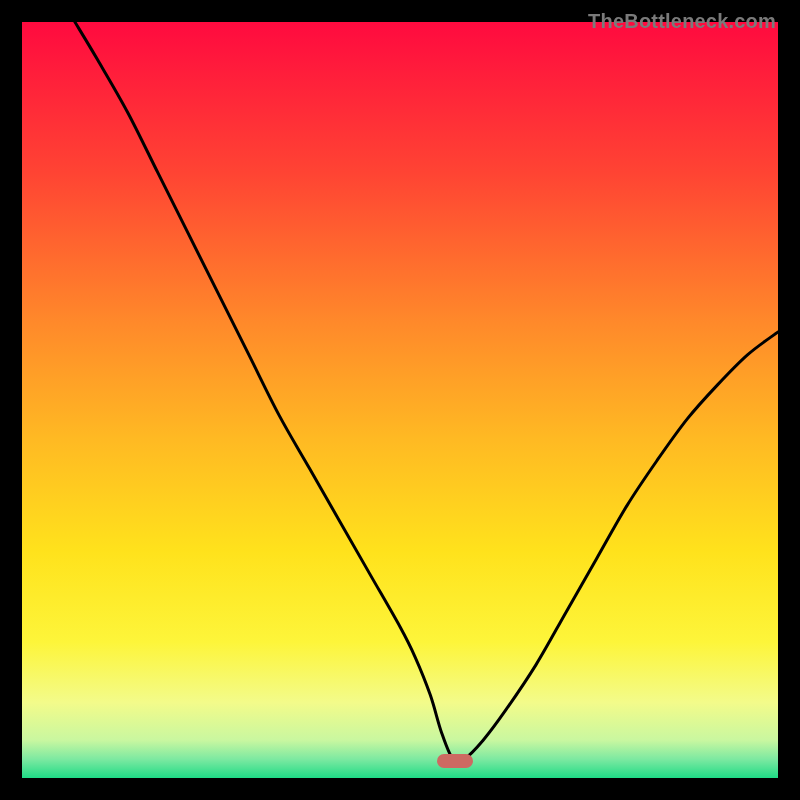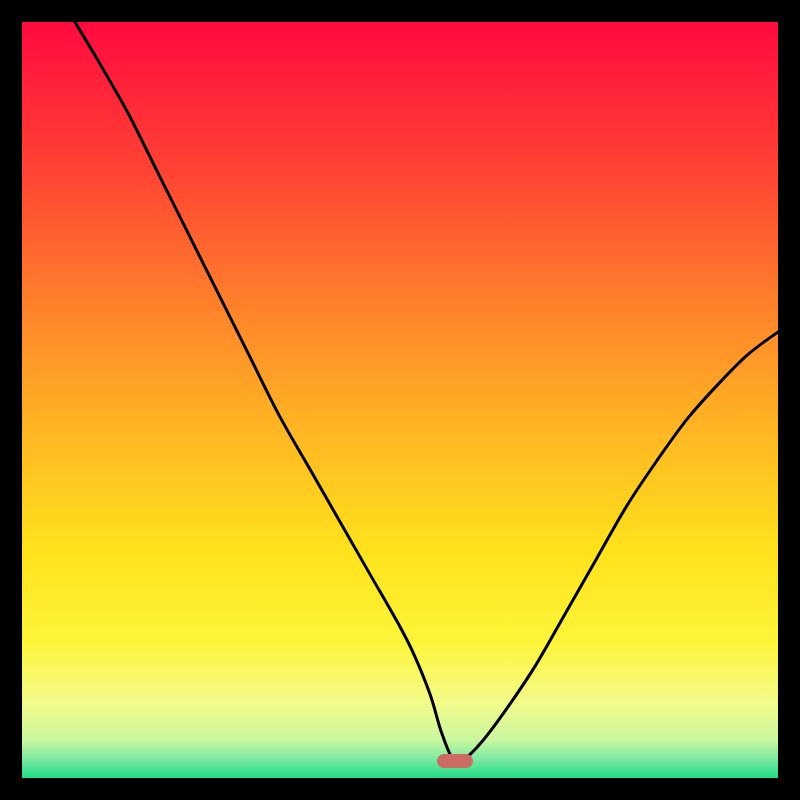--- a/index.html
+++ b/index.html
@@ -81,13 +81,14 @@
       <rect x="0" y="0" width="756" height="756" fill="url(#bg-grad)"></rect>
     </svg>
 
     <svg class="curve" viewBox="0 0 756 756" preserveAspectRatio="none">
       <path id="curve-path" d="M 52.92 0.00 C 56.70 6.30, 66.78 22.68, 75.60 37.80 C 84.42 52.92, 95.76 71.82, 105.84 90.72 C 115.92 109.62, 126.00 131.04, 136.08 151.20 C 146.16 171.36, 156.24 191.52, 166.32 211.68 C 176.40 231.84, 186.48 252.00, 196.56 272.16 C 206.64 292.32, 216.72 312.48, 226.80 332.64 C 236.88 352.80, 246.96 374.22, 257.04 393.12 C 267.12 412.02, 277.20 428.40, 287.28 446.04 C 297.36 463.68, 307.44 481.32, 317.52 498.96 C 327.60 516.60, 337.68 534.24, 347.76 551.88 C 357.84 569.52, 370.44 590.94, 378.00 604.80 C 385.56 618.66, 388.08 623.70, 393.12 635.04 C 398.16 646.38, 403.83 660.24, 408.24 672.84 C 412.65 685.44, 415.80 699.93, 419.58 710.64 C 423.36 721.35, 427.14 732.69, 430.92 737.10 C 434.70 741.51, 437.22 740.25, 442.26 737.10 C 447.30 733.95, 454.23 726.39, 461.16 718.20 C 468.09 710.01, 475.02 700.56, 483.84 687.96 C 492.66 675.36, 504.00 658.98, 514.08 642.60 C 524.16 626.22, 534.24 607.32, 544.32 589.68 C 554.40 572.04, 564.48 554.40, 574.56 536.76 C 584.64 519.12, 594.72 500.22, 604.80 483.84 C 614.88 467.46, 624.96 452.97, 635.04 438.48 C 645.12 423.99, 655.20 409.50, 665.28 396.90 C 675.36 384.30, 685.44 373.59, 695.52 362.88 C 705.60 352.17, 715.68 341.46, 725.76 332.64 C 735.84 323.82, 750.96 313.74, 756.00 309.96" fill="none" stroke="#000000" stroke-width="3" stroke-linecap="round" stroke-linejoin="round"></path>
     </svg>
 
     <div id="marker" class="marker" style="left: 433.188px; top: 738.612px; background: rgb(205, 106, 98);"></div>
   </div>
 
+  <div class="attrib">TheBottleneck.com</div>
 </div>
 
 </body></html>

